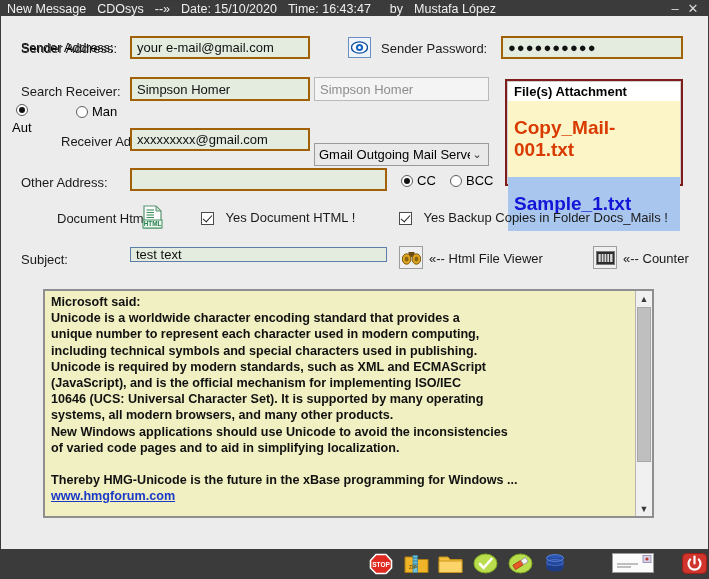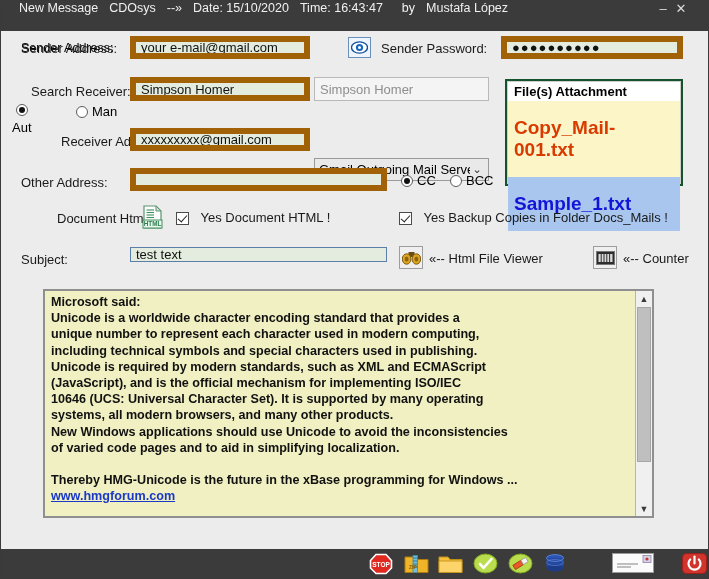--- a/index.html
+++ b/index.html
@@ -6,30 +6,30 @@
   body{
     width:709px;height:579px;overflow:hidden;
     background:#ececec;
     font-family:"Liberation Sans",sans-serif;
     font-size:12.5px;color:#000;
   }
   .win{position:relative;width:709px;height:579px;box-sizing:border-box;
        border:1px solid #3a3a3a;background:#ececec;}
 
   
-  .titlebar{height:30px;background:#3b3b3b;color:#f0f0f0;
-            display:flex;align-items:flex-start;padding:0 18px;font-size:12.5px;}
+  .titlebar{height:15px;background:#3b3b3b;color:#f0f0f0;
+            display:flex;align-items:flex-end;padding:0 6px;font-size:12.5px;}
   .titlebar .tseg{margin-right:11px;white-space:nowrap;}
   .titlebar .spacer{flex:1;}
   .winbtn{width:18px;text-align:center;color:#dcdcdc;font-size:13px;cursor:default;}
 
   
   .label{font-size:13px;color:#1a1a1a;white-space:nowrap;}
   .fld{
-    box-sizing:border-box;background:#e3ecdf;border:6px solid #a16207;
+    box-sizing:border-box;background:#e3ecdf;border:2px solid #a16207;
     font-family:"Liberation Sans",sans-serif;font-size:13px;color:#111;
     padding:2px 5px;outline:none;
   }
   .fld.readonly{background:#f4f4f4;border:1px solid #b9b9b9;color:#8e8e8e;}
   .fld.blueborder{border:1px solid #5b7fa8;}
 
   .row{position:absolute;}
 
   
   .radio{display:inline-flex;align-items:center;gap:4px;font-size:13px;}
@@ -42,21 +42,21 @@
   .cbx.on::after{content:"";position:absolute;left:3px;top:0px;width:4px;height:8px;
        border-right:1.6px solid #222;border-bottom:1.6px solid #222;transform:rotate(42deg);}
 
   
   .combo{box-sizing:border-box;background:#e9e9e9;border:1px solid #9a9a9a;
          font-size:13px;display:flex;align-items:center;padding:0 4px;position:relative;}
   .combo .cv{flex:1;white-space:nowrap;overflow:hidden;}
   .combo .carat{width:14px;text-align:center;font-size:11px;color:#333;}
 
   
-  .attwrap{box-sizing:border-box;border:2px solid #14532d;background:#84cc16;}
+  .attwrap{box-sizing:border-box;border:2px solid #7f1d1d;background:#84cc16;}
   .attinner{box-sizing:border-box;border:1px solid #cfcfcf;height:100%;background:#e3ecdf;}
   .atthdr{background:#ffffff;font-weight:bold;font-size:13px;padding:2px 6px;}
   .attitem{font-weight:bold;font-size:19px;padding:16px 6px;}
   .attitem.a1{color:#d93a00;background:#fbf5c8;}
   .attitem.a2{color:#1414d8;background:#a8c6ee;}
 
   
   .bodybox{box-sizing:border-box;border:2px solid #8f8f8f;background:#f1f0c2;
            position:absolute;overflow:hidden;}
   .bodytext{position:absolute;left:6px;top:3px;right:32px;
@@ -106,21 +106,21 @@
       <ellipse cx="8.5" cy="6.5" rx="8" ry="5.6" fill="#ffffff" stroke="#14509c" stroke-width="1.4"></ellipse>
       <circle cx="8.5" cy="6.5" r="3.6" fill="#1565c0"></circle>
       <circle cx="8.5" cy="6.5" r="1.5" fill="#ffffff"></circle>
     </svg>
   </div>
 
   <div class="row label" style="left:380px;top:40px;text-align:center;">Sender Password:</div>
 
   <input class="fld row" style="left: 500px; top: 35px; width: 182px; height: 23px; letter-spacing: 1px;" value="●●●●●●●●●●">
 
-  <div class="row label" style="left:20px;top:83px;margin-left:10px;">Search Receiver:</div>
+  <div class="row label" style="left:20px;top:83px;">Search Receiver:</div>
 
   <input class="fld row" style="left: 129px; top: 76px; width: 180px; height: 24px;" value="Simpson Homer">
 
   <input class="fld readonly row" style="left: 313px; top: 76px; width: 175px; height: 24px;" value="Simpson Homer">
 
   <div class="row radio" style="left:11px;top:103px;flex-direction:column;">
     <span class="rdot on"></span>
     <span>Aut</span>
   </div>
   <div class="row radio" style="left:75px;top:103px;">
@@ -168,21 +168,21 @@
         <line x1="6.5" y1="6" x2="14" y2="6"></line>
           <line x1="6.5" y1="8.5" x2="14" y2="8.5"></line>
         <line x1="6.5" y1="11" x2="14" y2="11"></line>
           <line x1="6.5" y1="13.5" x2="14" y2="13.5"></line>
       </g>
       <rect x="3" y="16" width="19" height="8" fill="#eaf6ee" stroke="#3f8f5f" stroke-width="1"></rect>
       <text x="12.5" y="22.3" font-size="6.4" font-family="Liberation Sans, sans-serif" fill="#2a7f4f" text-anchor="middle" font-weight="bold">HTML</text>
     </svg>
   </div>
 
-  <div class="row" style="left:175px;top:209px;">
+  <div class="row" style="left:200px;top:209px;">
     <span class="cbx on"></span>
     <span class="label" style="margin-left:8px;">Yes Document HTML !</span>
   </div>
 
   <div class="row" style="left:398px;top:209px;">
     <span class="cbx on"></span>
     <span class="label" style="margin-left:8px;">Yes Backup Copies in Folder Docs_Mails !</span>
   </div>
 
   <div class="row label" style="left:20px;top:251px;">Subject:</div>

